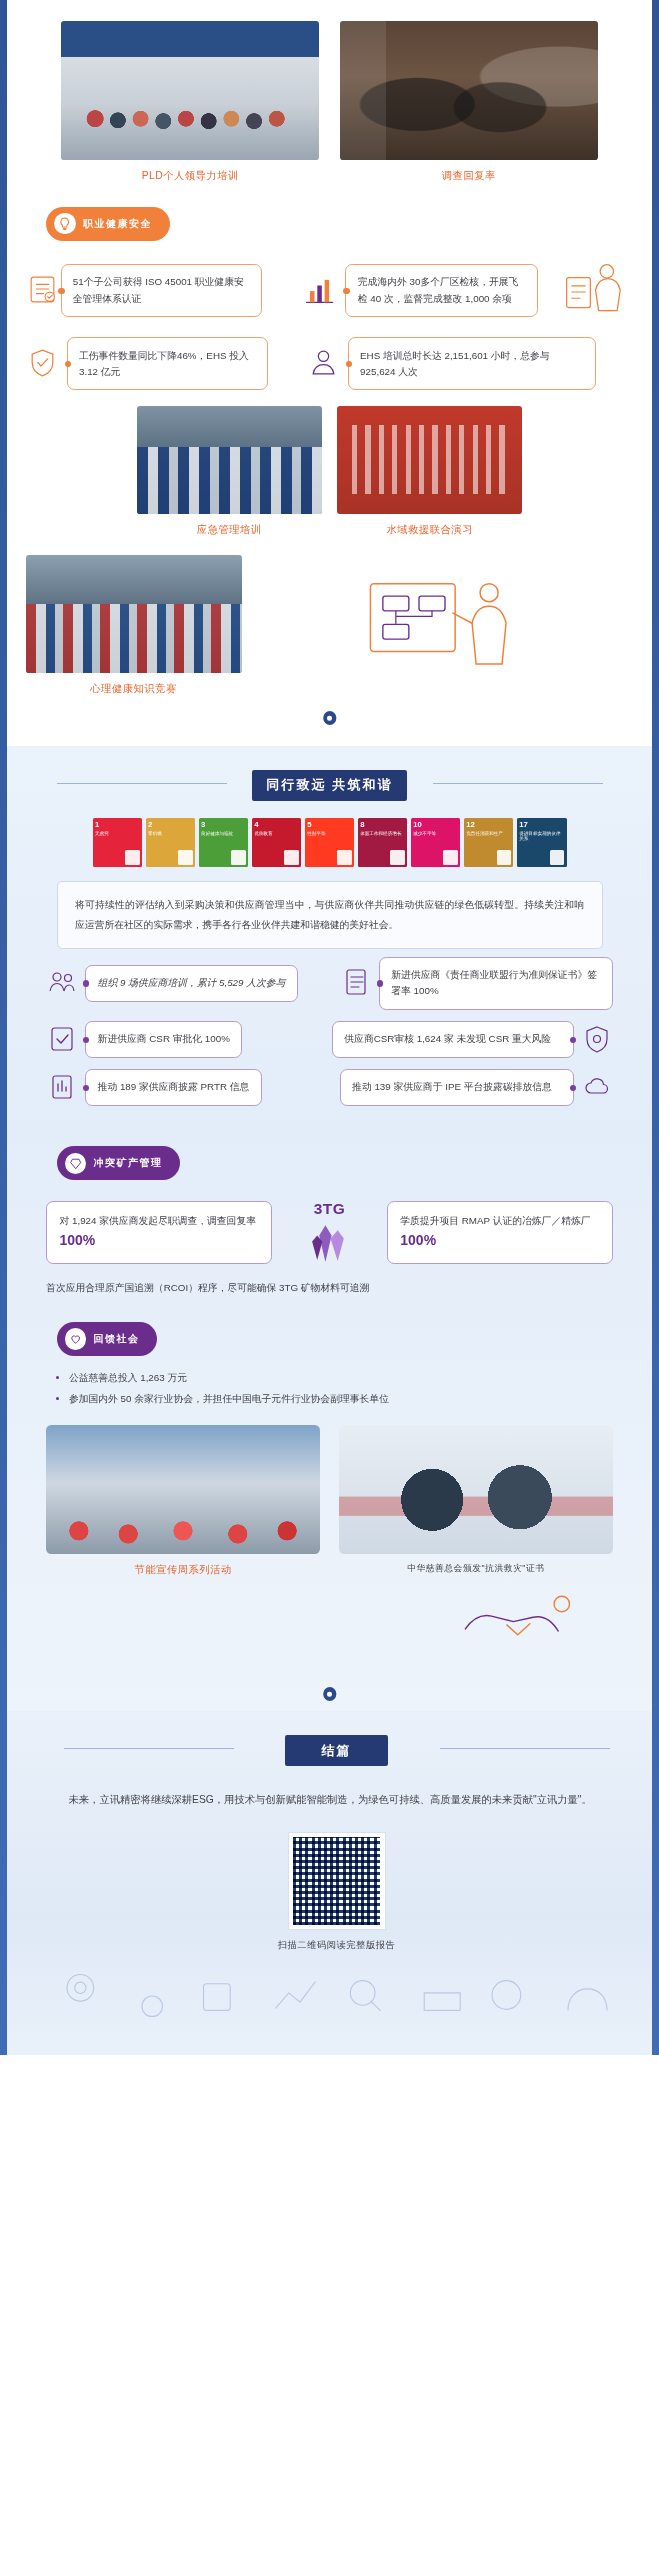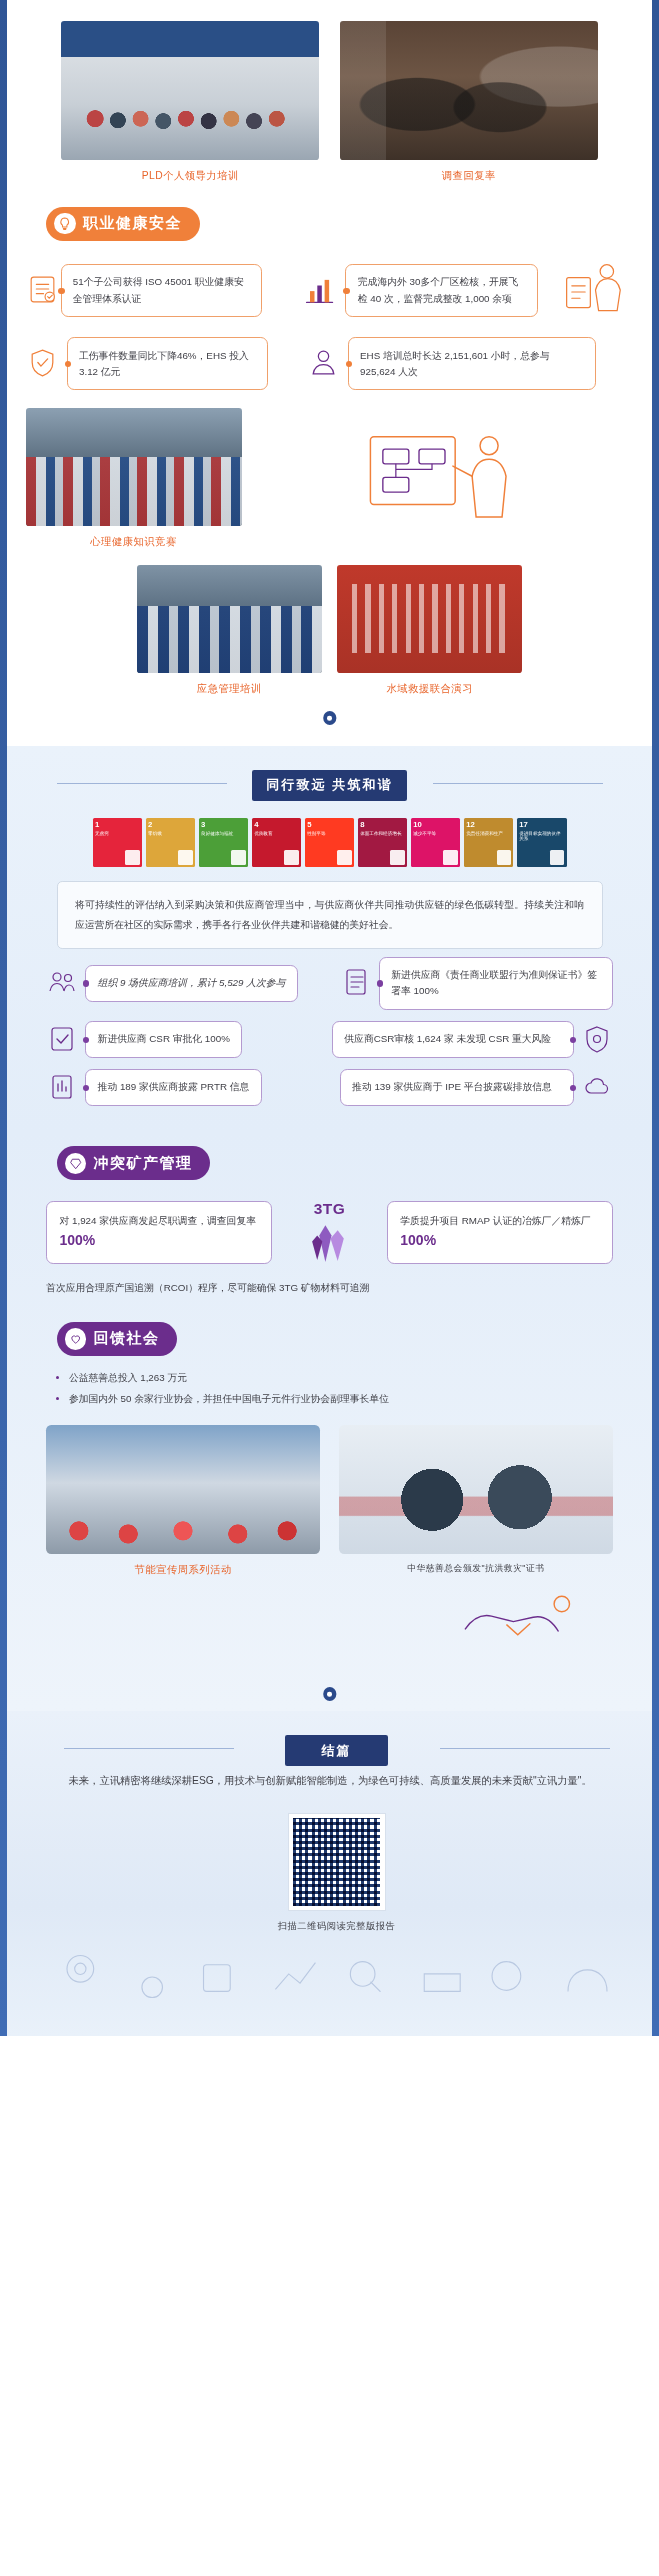--- a/index.html
+++ b/index.html
@@ -107,21 +107,21 @@
       radial-gradient(circle at 34% 58%, #2b3a4a 0 31px, transparent 31px),
       radial-gradient(circle at 66% 56%, #3a4a5a 0 32px, transparent 32px),
       linear-gradient(180deg, rgba(200,40,40,.0) 55%, rgba(190,40,40,.35) 56% 70%, rgba(0,0,0,0) 71%);
   }
 
   
   .pill {
     display: inline-flex; align-items: center; gap: 7.2px;
     background: #f0803a; color: #fff;
     border-radius: 20.6px; padding: 6.2px 17.5px 6.2px 8.2px;
-    font-size: 15px; letter-spacing: 1.5px; font-weight: bold;
+    font-size: 10px; letter-spacing: 1.5px; font-weight: bold;
   }
   .pill-purple { background: #6b2d8c; }
   .pill-ico {
     width: 21.6px; height: 21.6px; border-radius: 50%;
     background: #fff; display: flex; align-items: center; justify-content: center;
   }
   .pill-ico svg { width: 13.4px; height: 13.4px; }
 
   
   .flowbox { position: relative; padding: 13.4px 0 3.1px 0; }
@@ -200,21 +200,21 @@
   .qr-inner {
     width: 100%; height: 100%;
     background-image:
       repeating-linear-gradient(90deg,#1f3a6e 0 3.1px, #ffffff 3.1px 6.2px),
       repeating-linear-gradient(0deg,#1f3a6e 0 3.1px, #ffffff 3.1px 6.2px);
     background-blend-mode: multiply;
   }
   .qr-cap { font-size: 9.3px; color: #3f3f46; margin-top: 9.3px; letter-spacing: 0.5px; }
 
   .final-text {
-    margin: 4px 36px 0 36px; font-size: 10.3px; line-height: 2.1; color: #3f3f46;
+    margin: 23px 36px 0 36px; font-size: 10.3px; line-height: 2.1; color: #3f3f46;
     text-align: justify;
   }
 
   
   .anchor { position: relative; height: 0; }
   .anchor i {
     position: absolute; left: 50%; transform: translateX(-50%);
     width: 13.4px; height: 13.4px; border-radius: 50%;
     background: #2b4a8b; display:block;
   }
@@ -332,47 +332,47 @@
                     <path d="M12 54c2-12 10-18 20-18s18 6 20 18z" fill="none" stroke="#6b2d8c" stroke-width="2.4"></path>
                   </svg>
               </div>
               <div class="node-card dotL">
                 <span>EHS 培训总时长达 2,151,601 小时，总参与 925,624 人次</span>
               </div>
             </div>
           </div>
         </div>
 
+        <div style="display:flex;gap:15.5px;margin-top:15.5px;justify-content:center;">
+          <div style="width:185px;">
+            <div class="photo p-group1" style="height:108px;"></div>
+            <div class="cap">应急管理培训</div>
+          </div>
+          <div style="width:185px;">
+            <div class="photo p-banner" style="height:108px;"></div>
+            <div class="cap">水域救援联合演习</div>
+          </div>
+        </div>
+
         <div style="display:flex;gap:15.5px;margin-top:17.5px;align-items:center;">
           <div style="width:216px;">
             <div class="photo p-group3" style="height:118px;"></div>
             <div class="cap">心理健康知识竞赛</div>
           </div>
           <div style="flex:1;display:flex;justify-content:center;">
             <svg viewBox="0 0 300 200" style="width:216px;height:113px;">
               <rect x="18" y="26" width="150" height="120" rx="6" fill="none" stroke="#f0803a" stroke-width="2.6"></rect>
               <rect x="40" y="48" width="46" height="26" rx="4" fill="none" stroke="#6b2d8c" stroke-width="2.4"></rect>
               <rect x="104" y="48" width="46" height="26" rx="4" fill="none" stroke="#6b2d8c" stroke-width="2.4"></rect>
               <rect x="40" y="98" width="46" height="26" rx="4" fill="none" stroke="#6b2d8c" stroke-width="2.4"></rect>
               <path d="M63 74v24M127 74v10H63" stroke="#6b2d8c" stroke-width="2.2" fill="none"></path>
               <circle cx="228" cy="42" r="16" fill="none" stroke="#f0803a" stroke-width="2.6"></circle>
               <path d="M198 96c5-22 16-30 30-30s25 8 30 30l-7 72h-46z" fill="none" stroke="#f0803a" stroke-width="2.6"></path>
               <path d="M198 96l-34-18" stroke="#f0803a" stroke-width="2.6" stroke-linecap="round"></path>
             </svg>
-          </div>
-        </div>
-
-        <div style="display:flex;gap:15.5px;margin-top:15.5px;justify-content:center;">
-          <div style="width:185px;">
-            <div class="photo p-group1" style="height:108px;"></div>
-            <div class="cap">应急管理培训</div>
-          </div>
-          <div style="width:185px;">
-            <div class="photo p-banner" style="height:108px;"></div>
-            <div class="cap">水域救援联合演习</div>
           </div>
         </div>
       </div>
     </div>
     <div class="anchor" style="height:31px;">
         <i style="top:12.4px;"></i>
       </div>
   </div>
 
   <div class="sec sec-blue">

